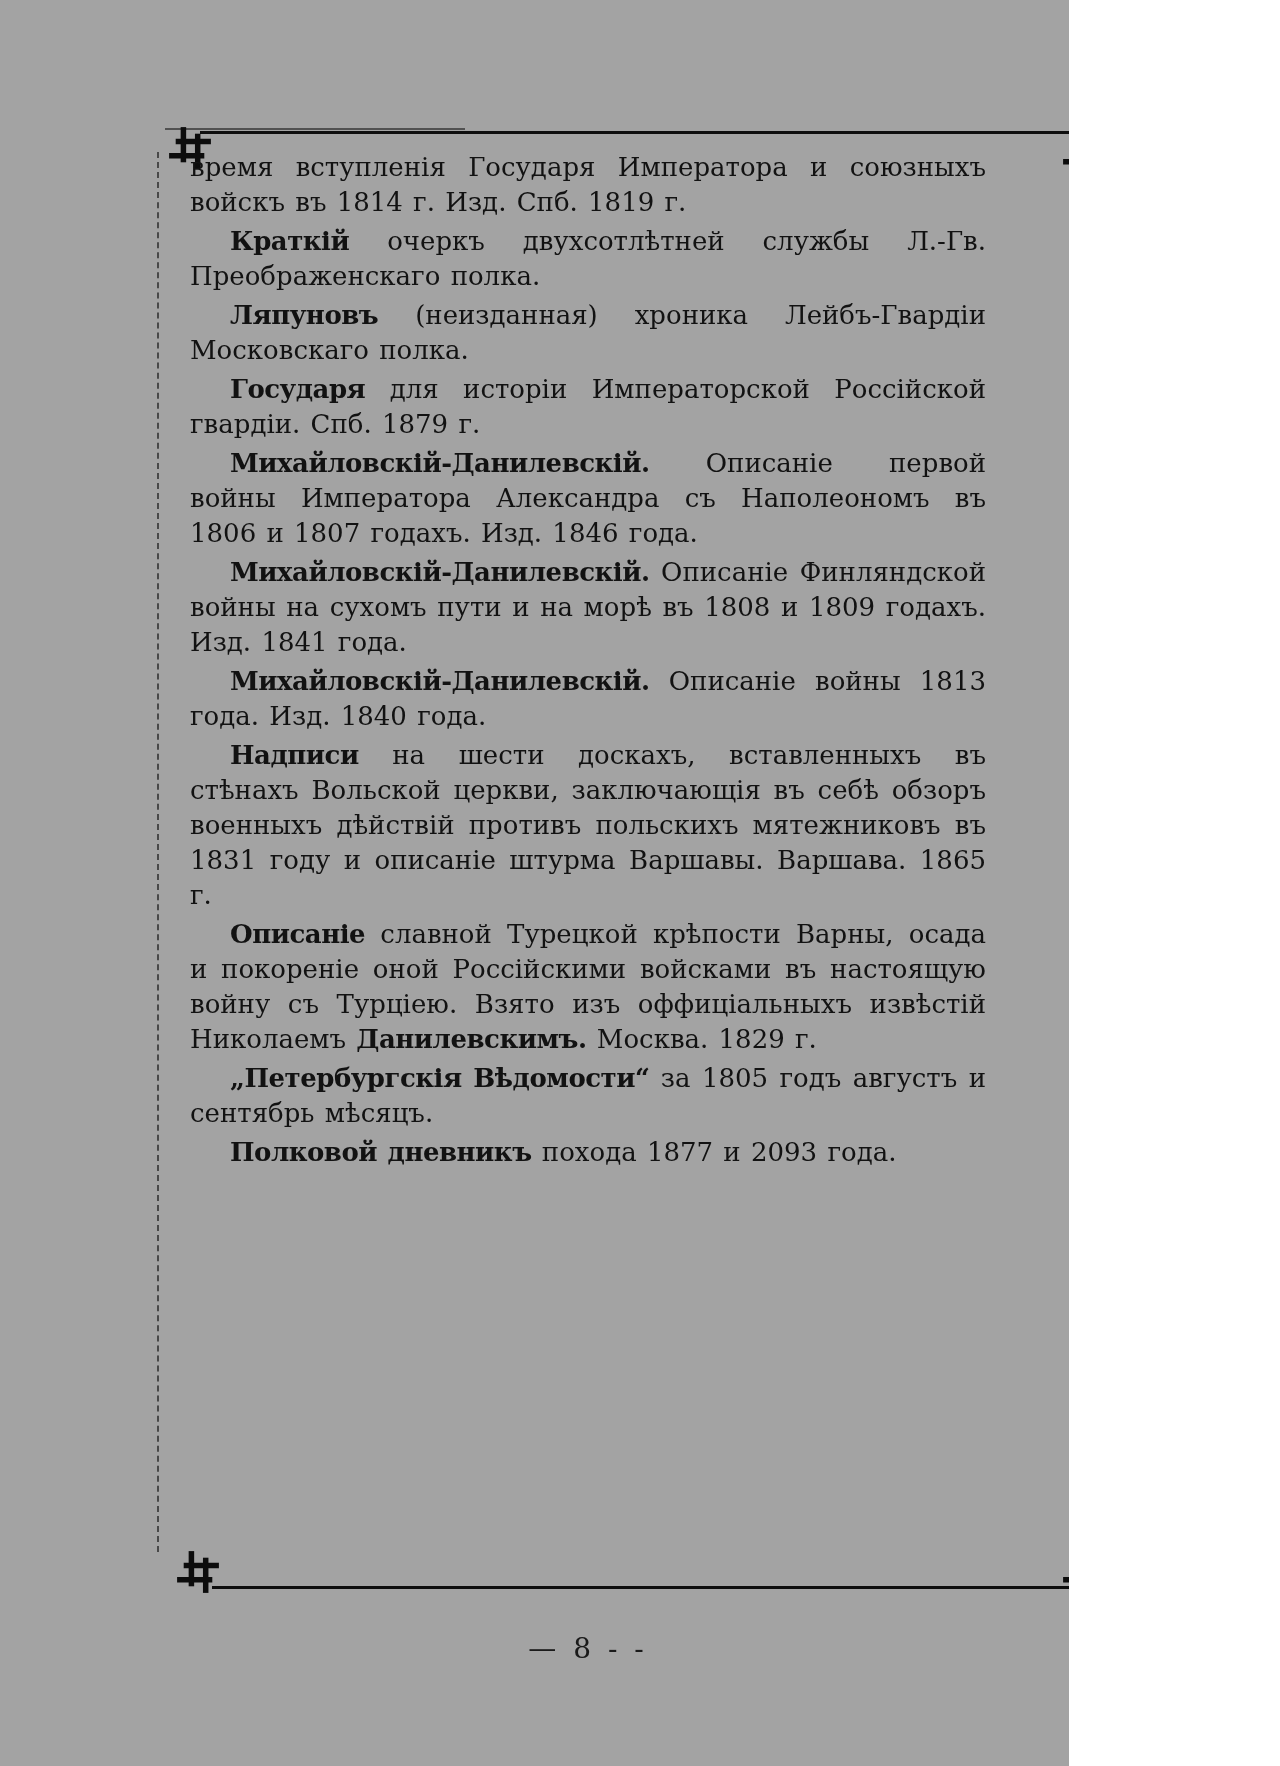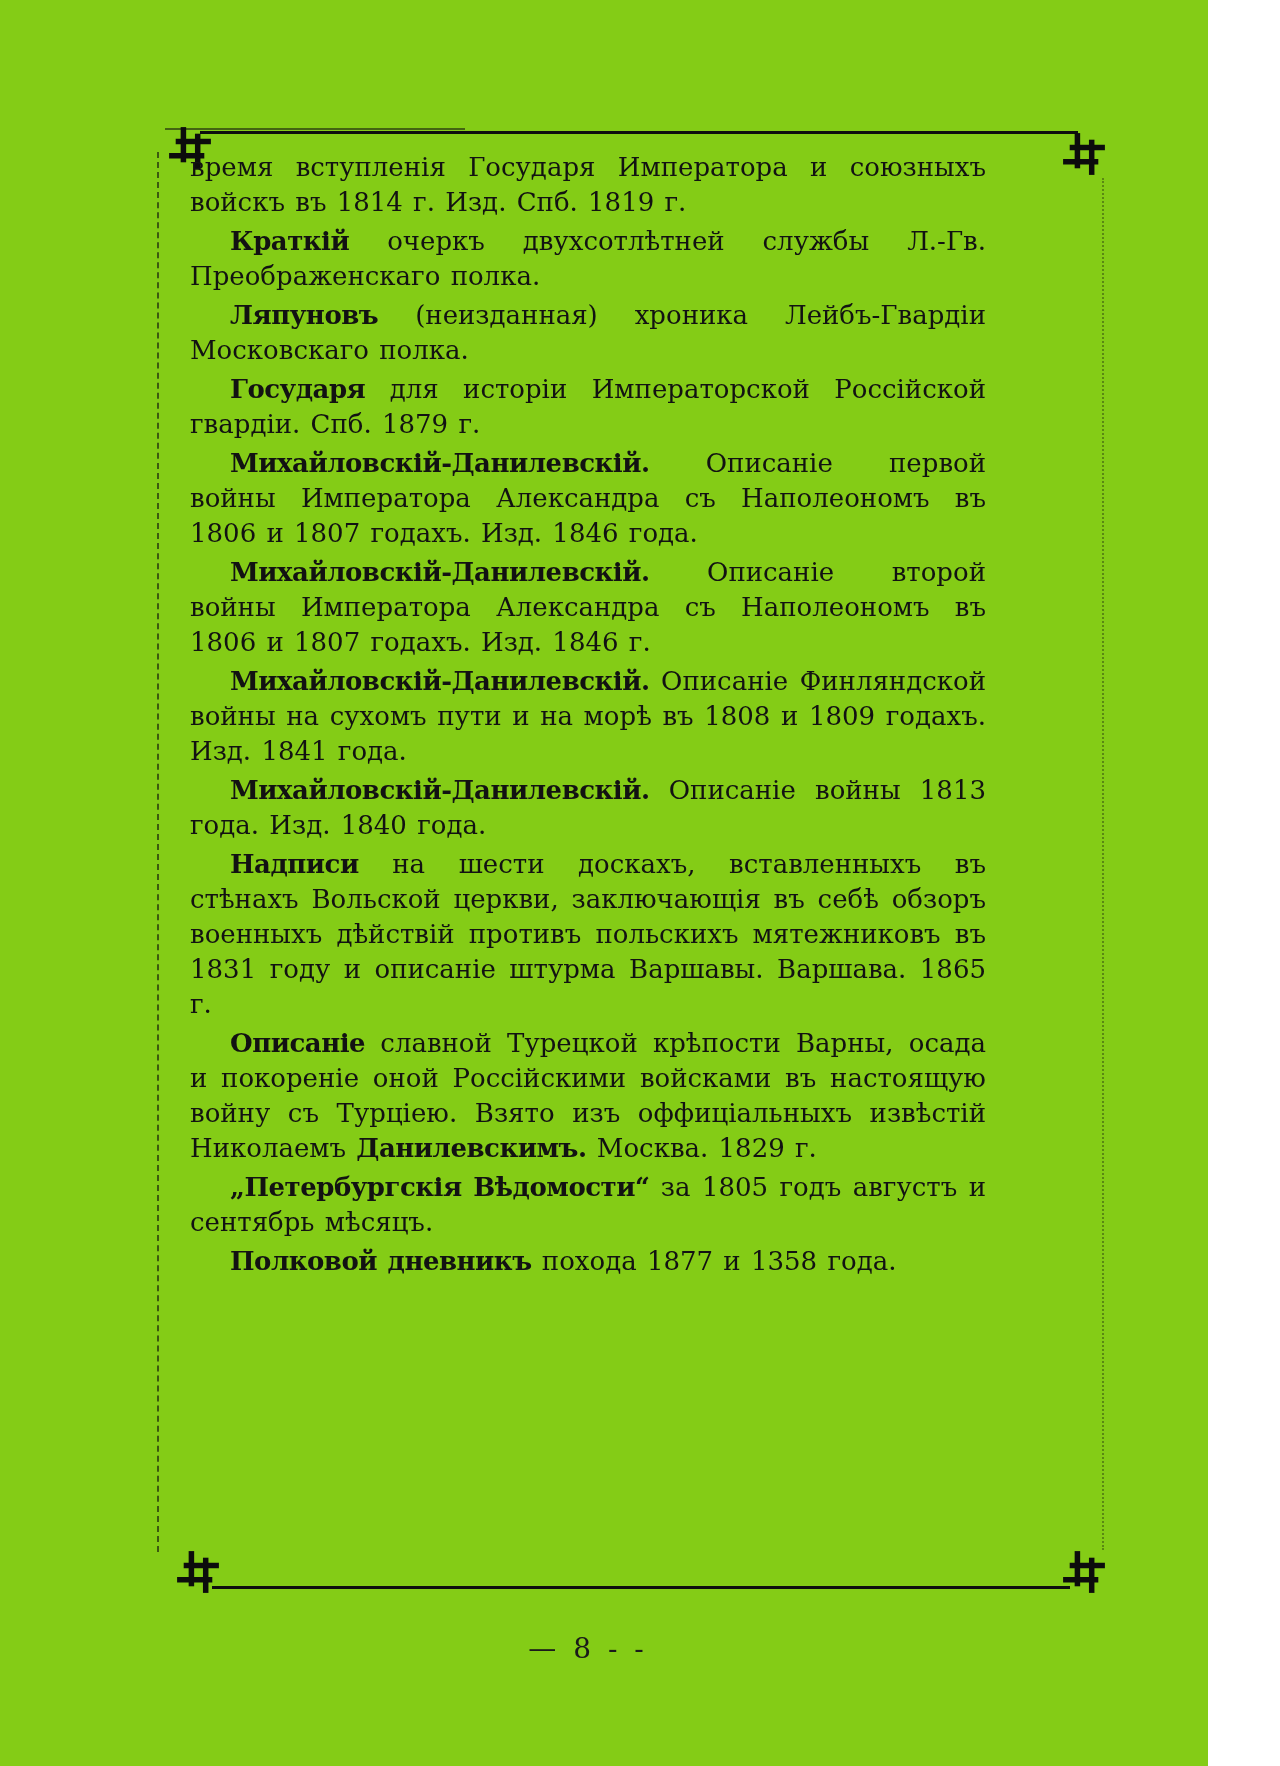--- a/index.html
+++ b/index.html
@@ -2,23 +2,23 @@
 <html><head>
 <meta charset="utf-8">
 <style>
   html, body {
     margin: 0;
     padding: 0;
     background: #ffffff;
   }
   .scan-page {
     position: relative;
-    width: 1208px;
+    width: 1069px;
     height: 1766px;
-    background: #84cc16;
+    background: #a3a3a3;
     font-family: "DejaVu Serif", serif;
     color: #121212;
     overflow: hidden;
   }
 
   
   .frame-top {
     position: absolute;
     left: 200px; top: 131px;
     width: 878px; height: 0;
@@ -123,24 +123,23 @@
     <line x1="7" y1="14" x2="39" y2="14"></line>
     <line x1="1" y1="27" x2="33" y2="27"></line>
   </svg>
 
   <div class="textblock" id="entries">
       <p class="entry no-indent"><span>время вступленія Государя Императора и союзныхъ войскъ въ 1814 г. Изд. Спб. 1819 г.</span></p>
       <p class="entry"><span class="b">Краткій</span><span> очеркъ двухсотлѣтней службы Л.-Гв. Преображенскаго полка.</span></p>
       <p class="entry"><span class="b">Ляпуновъ</span><span> (неизданная) хроника Лейбъ-Гвардіи Московскаго полка.</span></p>
       <p class="entry"><span class="b">Государя</span><span> для исторіи Императорской Россійской гвардіи. Спб. 1879 г.</span></p>
       <p class="entry"><span class="b">Михайловскій-Данилевскій.</span><span> Описаніе первой войны Императора Александра съ Наполеономъ въ 1806 и 1807 годахъ. Изд. 1846 года.</span></p>
-      <p class="entry"><span class="b">Михайловскій-Данилевскій.</span><span> Описаніе второй войны Императора Александра съ Наполеономъ въ 1806 и 1807 годахъ. Изд. 1846 г.</span></p>
       <p class="entry"><span class="b">Михайловскій-Данилевскій.</span><span> Описаніе Финляндской войны на сухомъ пути и на морѣ въ 1808 и 1809 годахъ. Изд. 1841 года.</span></p>
       <p class="entry"><span class="b">Михайловскій-Данилевскій.</span><span> Описаніе войны 1813 года. Изд. 1840 года.</span></p>
       <p class="entry"><span class="b">Надписи</span><span> на шести доскахъ, вставленныхъ въ стѣнахъ Вольской церкви, заключающія въ себѣ обзоръ военныхъ дѣйствій противъ польскихъ мятежниковъ въ 1831 году и описаніе штурма Варшавы. Варшава. 1865 г.</span></p>
       <p class="entry"><span class="b">Описаніе</span><span> славной Турецкой крѣпости Варны, осада и покореніе оной Россійскими войсками въ настоящую войну съ Турціею. Взято изъ оффиціальныхъ извѣстій Николаемъ </span><span class="b">Данилевскимъ.</span><span> Москва. 1829 г.</span></p>
       <p class="entry"><span class="b">„Петербургскія Вѣдомости“</span><span> за 1805 годъ августъ и сентябрь мѣсяцъ.</span></p>
-      <p class="entry"><span class="b">Полковой дневникъ</span><span> похода 1877 и 1358 года.</span></p>
+      <p class="entry"><span class="b">Полковой дневникъ</span><span> похода 1877 и 2093 года.</span></p>
     </div>
 
   <div class="pagenum">— 8 - -</div>
 
 </div>
 
 </body></html>

